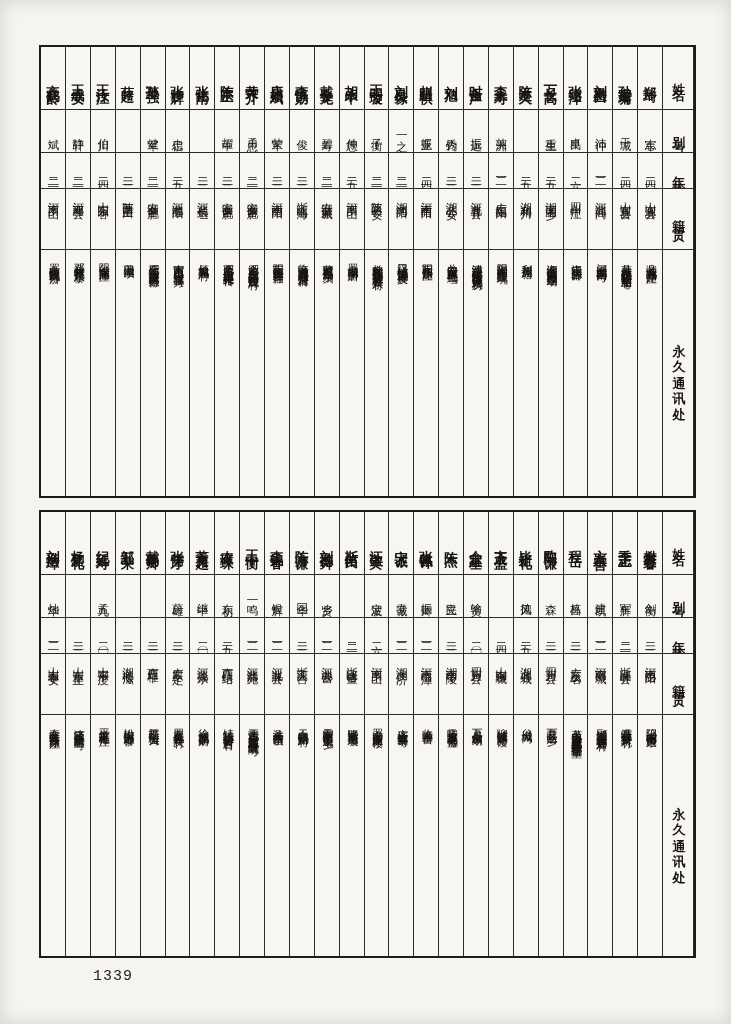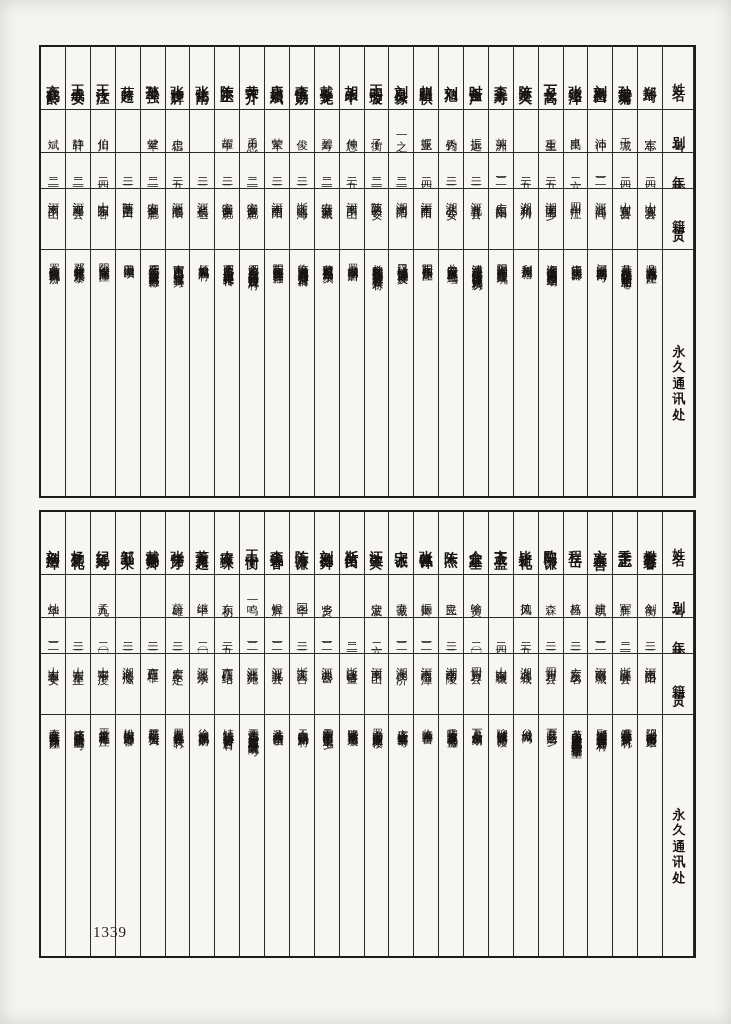--- a/index.html
+++ b/index.html
@@ -24,22 +24,22 @@
   .v{writing-mode:vertical-rl;text-orientation:upright;letter-spacing:2px;line-height:1.1;
      max-height:100%;}
   .c-name .v{letter-spacing:3px;}
   .c-addr .v{letter-spacing:1px;line-height:1.15;}
   .hcol .c{font-weight:bold;font-size:13px;}
   .hcol .c-addr{align-items:center;padding-top:0;}
   .hcol .c-addr .v{letter-spacing:16px;}
   .hcol .c-name .v,.hcol .c-alias .v,.hcol .c-age .v{letter-spacing:5px;}
   .hcol .c-origin{align-items:center;padding-top:0;}
   .hcol .c-origin .v{letter-spacing:9px;}
-  .pageno{position:absolute;left:93px;top:924px;font-size:15px;color:#26221c;
-          font-family:Liberation Serif, serif;letter-spacing:1px;}
+  .pageno{position:absolute;left:93px;top:968px;font-size:15px;color:#26221c;
+          font-family:Liberation Mono, monospace;letter-spacing:1px;}
 </style>
 </head>
 <body>
 
 <div class="page">
   <div class="tbl tbl-top" id="sec0">
       <div class="col hcol">
         <div class="c c-name">
           <span class="v">姓名</span>
         </div>

